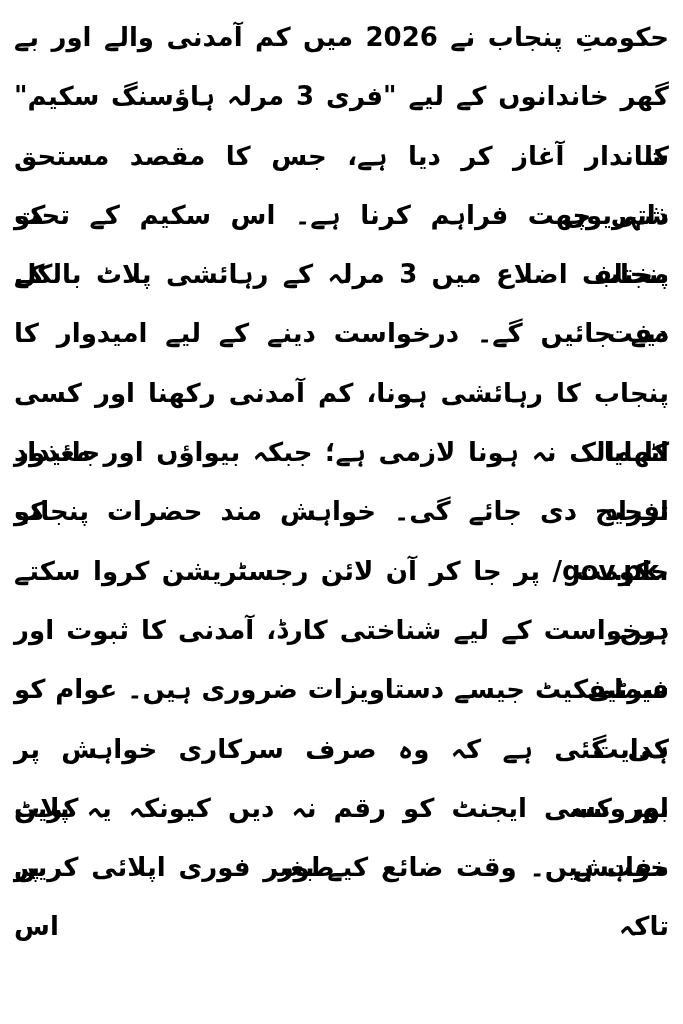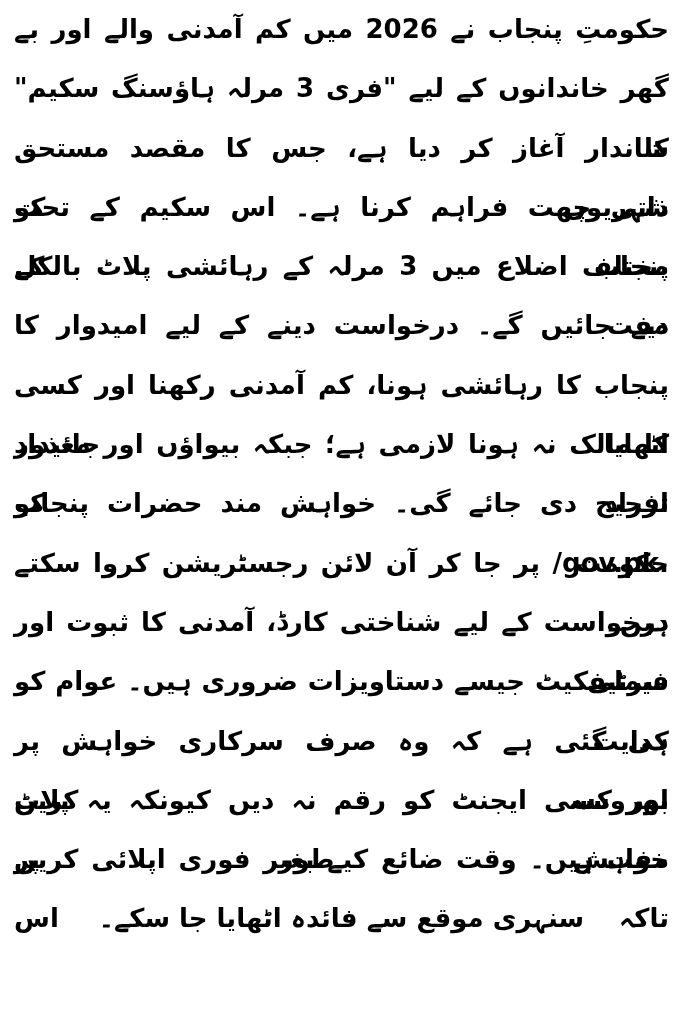--- a/index.html
+++ b/index.html
@@ -6,21 +6,21 @@
     margin: 0;
     padding: 0;
     background: #ffffff;
   }
   .page {
     position: relative;
     width: 683px;
     height: 1024px;
     box-sizing: border-box;
     margin: 0 auto;
-    padding: 0 14px 0 14px;
+    padding: 8px 14px 0 14px;
     background: #ffffff;
     color: #000000;
     overflow: hidden;
     direction: rtl;
     font-family: "DejaVu Sans", sans-serif;
     font-weight: bold;
   }
   .line {
     height: 59.3px;
     line-height: 59.3px;
@@ -51,14 +51,13 @@
   <div class="line justified">دیے جائیں گے۔ درخواست دینے کے لیے امیدوار کا</div>
   <div class="line justified">پنجاب کا رہائشی ہونا، کم آمدنی رکھنا اور کسی اٹھایا جائیداد</div>
   <div class="line justified">کا مالک نہ ہونا لازمی ہے؛ جبکہ بیواؤں اور معذور افراد کو</div>
   <div class="line justified">ترجیح دی جائے گی۔ خواہش مند حضرات پنجاب حکومت</div>
   <div class="line justified">.gov.pk/ پر جا کر آن لائن رجسٹریشن کروا سکتے ہیں۔</div>
   <div class="line justified">درخواست کے لیے شناختی کارڈ، آمدنی کا ثبوت اور فیملی</div>
   <div class="line justified">سرٹیفکیٹ جیسے دستاویزات ضروری ہیں۔ عوام کو ہدایت</div>
   <div class="line justified">کی گئی ہے کہ وہ صرف سرکاری خواہش پر بھروسہ کریں</div>
   <div class="line justified">اور کسی ایجنٹ کو رقم نہ دیں کیونکہ یہ پلاٹ خواہش طور پر</div>
   <div class="line justified">مفت ہیں۔ وقت ضائع کیے بغیر فوری اپلائی کریں تاکہ اس</div>
-  <div class="line centered">سنہری موقع سے فائدہ اٹھایا جا سکے۔</div>
 </div>
 
 </body></html>

